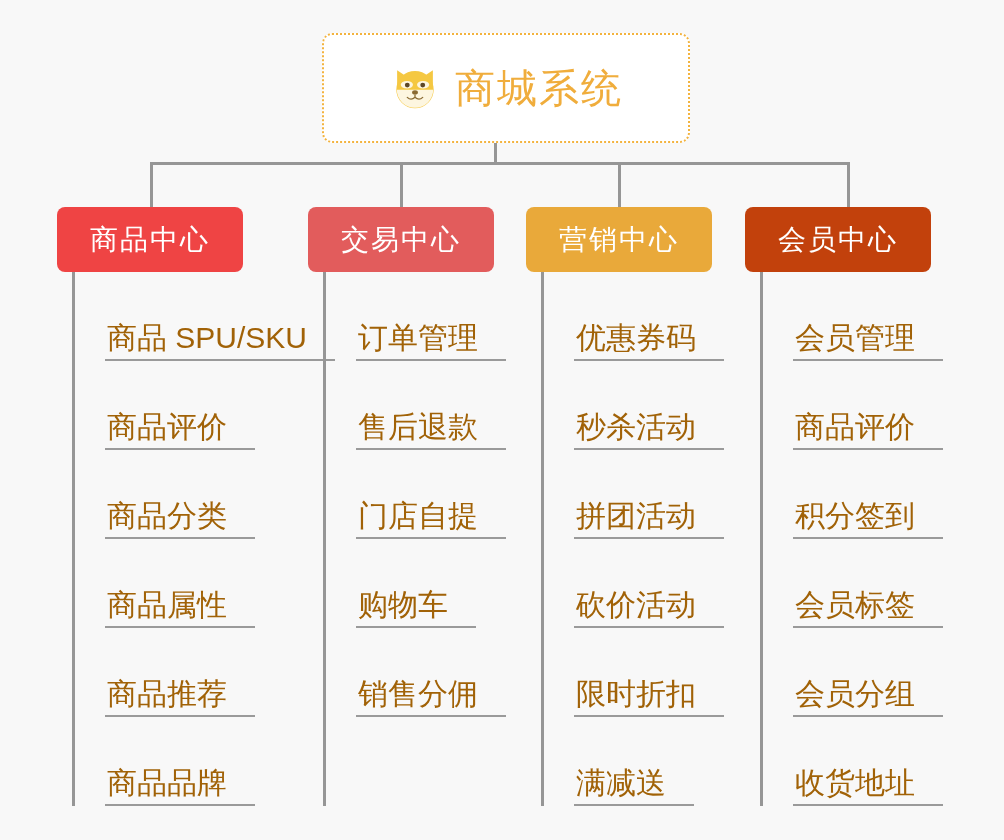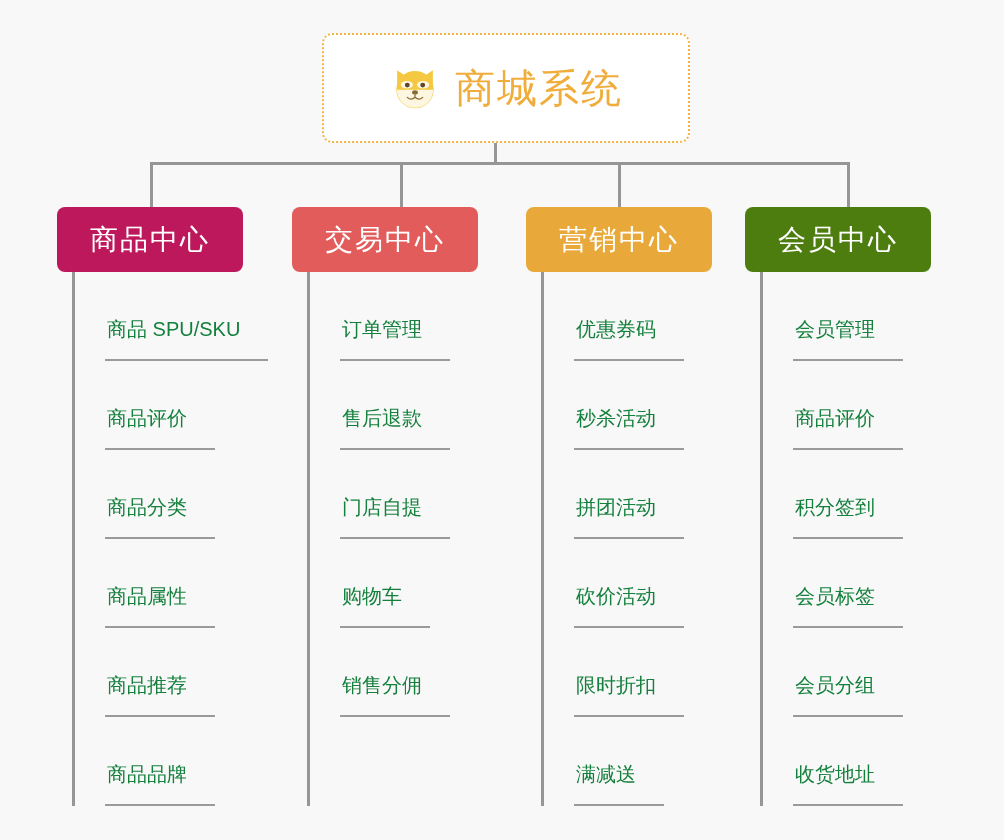--- a/index.html
+++ b/index.html
@@ -92,23 +92,23 @@
     position: relative;
     height: 89px;
     box-sizing: border-box;
     display: flex;
     align-items: flex-end;
     padding-left: 33px;
   }
   .leaf-inner {
     display: inline-block;
     border-bottom: 2px solid #9a9a9a;
-    padding: 0 28px 17px 2px;
-    font-size: 20px;
-    color: #15803d;
+    padding: 0 28px 4px 2px;
+    font-size: 30px;
+    color: #a16207;
     line-height: 1.18;
     white-space: nowrap;
   }
 </style>
 </head>
 <body>
 
 <div id="canvas">
 
   <div class="root-node">
@@ -137,21 +137,21 @@
   </div>
 
   <div class="conn conn-v" style="left:494px; top:143px; height:21px;"></div>
   <div class="conn conn-h" style="left:150px; top:162px; width:700px;"></div>
   <div class="conn conn-v" style="left:150px; top:162px; height:45px;"></div>
   <div class="conn conn-v" style="left:400px; top:162px; height:45px;"></div>
   <div class="conn conn-v" style="left:618px; top:162px; height:45px;"></div>
   <div class="conn conn-v" style="left:847px; top:162px; height:45px;"></div>
 
   <div class="column" style="left:57px;">
-    <div class="cat-header" style="background:#be185d;">
+    <div class="cat-header" style="background:#ef4444;">
       <span>商品中心</span>
     </div>
     <div class="leaf-list">
       <div class="trunk" style="height:534px;"></div>
       <div class="leaf">
           <span class="leaf-inner">商品 SPU/SKU</span>
         </div>
       <div class="leaf">
           <span class="leaf-inner">商品评价</span>
         </div>
@@ -163,21 +163,21 @@
         </div>
       <div class="leaf">
           <span class="leaf-inner">商品推荐</span>
         </div>
       <div class="leaf">
           <span class="leaf-inner">商品品牌</span>
         </div>
     </div>
   </div>
 
-  <div class="column" style="left:292px;">
+  <div class="column" style="left:308px;">
     <div class="cat-header" style="background:#e25c5c;">
       <span>交易中心</span>
     </div>
     <div class="leaf-list">
       <div class="trunk" style="height:534px;"></div>
       <div class="leaf">
           <span class="leaf-inner">订单管理</span>
         </div>
       <div class="leaf">
           <span class="leaf-inner">售后退款</span>
@@ -215,21 +215,21 @@
       <div class="leaf">
           <span class="leaf-inner">限时折扣</span>
         </div>
       <div class="leaf">
           <span class="leaf-inner">满减送</span>
         </div>
     </div>
   </div>
 
   <div class="column" style="left:745px;">
-    <div class="cat-header" style="background:#4d7c0f;">
+    <div class="cat-header" style="background:#c2410c;">
       <span>会员中心</span>
     </div>
     <div class="leaf-list">
       <div class="trunk" style="height:534px;"></div>
       <div class="leaf">
           <span class="leaf-inner">会员管理</span>
         </div>
       <div class="leaf">
           <span class="leaf-inner">商品评价</span>
         </div>

